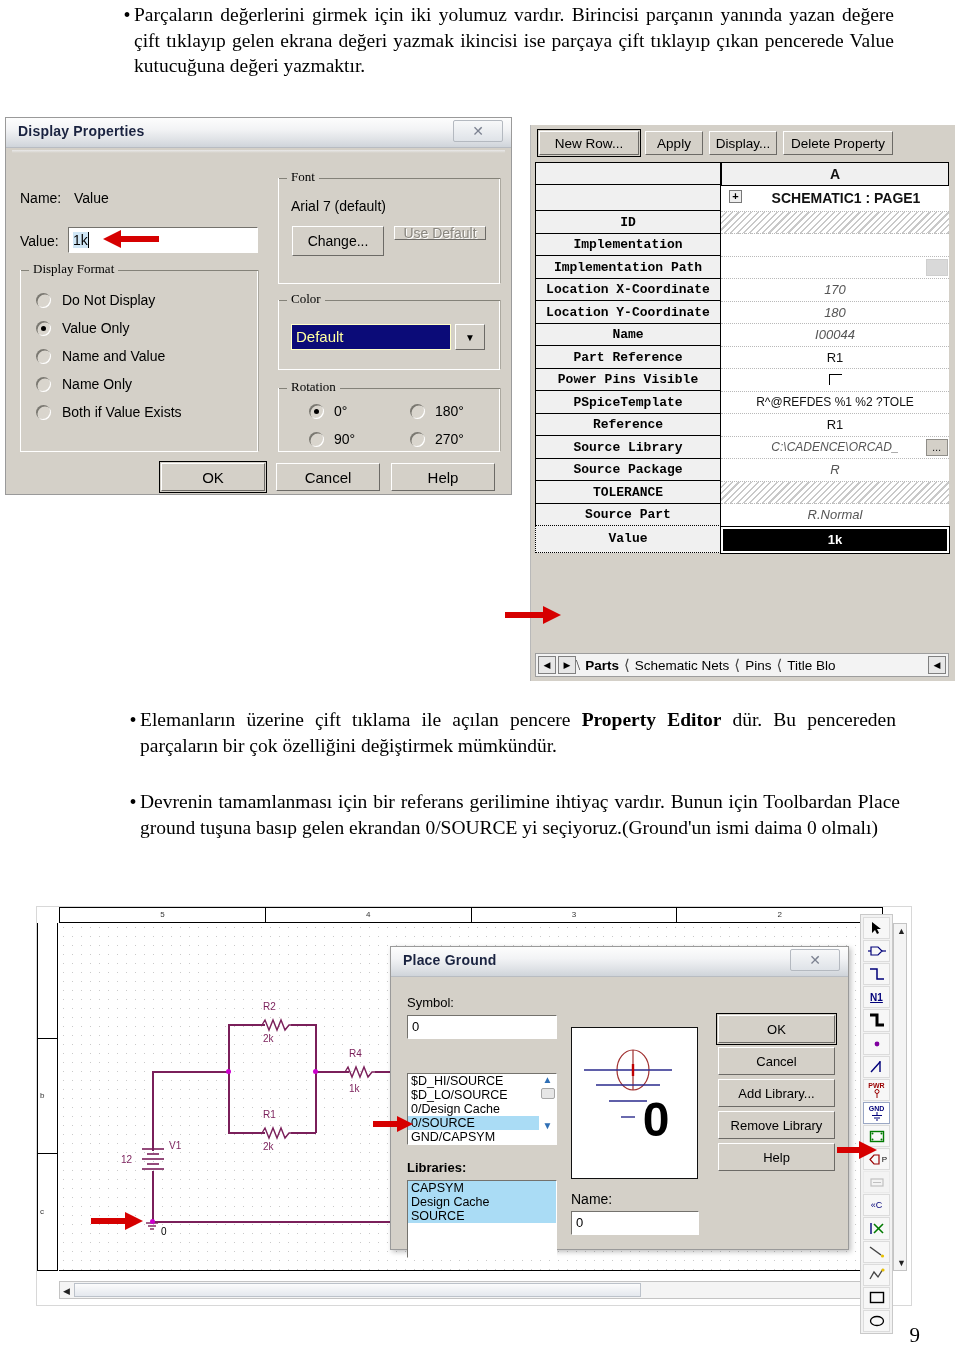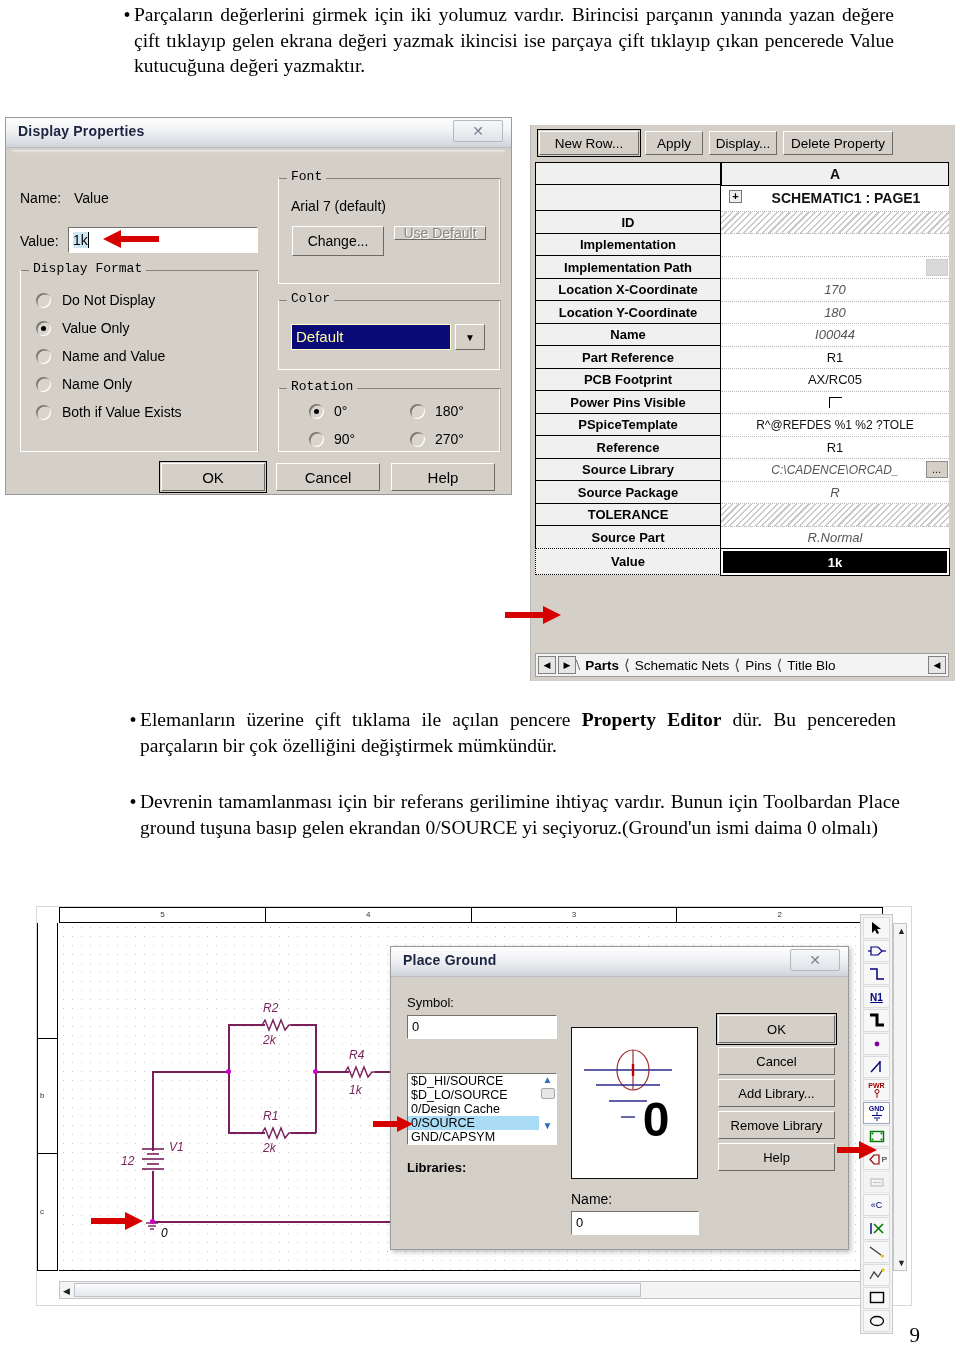--- a/index.html
+++ b/index.html
@@ -75,21 +75,21 @@
   }
 
   .group-box { position:absolute; border:1.5px solid #ffffff; }
   .group-box::before {
     content:""; position:absolute; inset:-1.5px;
     border:1.5px solid #848279; z-index:0;
     clip-path: inset(0 0 1.5px 1.5px);
   }
   .group-label {
     position:absolute; top:-10px; left:8px; background:#d4d0c8;
-    padding:0 4px; font-family:Liberation Mono, monospace;
+    padding:0 4px; font-family:Liberation Serif, serif;
     font-size:13px; color:#000; z-index:2;
   }
 
   .radio {
     position:absolute; width:15px; height:15px; border-radius:50%;
     background:#d9d5cd;
     box-shadow: inset 1.5px 1.5px 0 #7a7871, inset -1px -1px 0 #ffffff;
   }
   .radio.on::after {
     content:""; position:absolute; left:4.5px; top:4.5px;
@@ -128,21 +128,21 @@
   #pe-toolbar .w-btn { height:24px; font-size:13.5px; }
 
   #pe-grid { position:absolute; left:4px; top:38px; right:6px; top:38px; }
   .pe-row { display:flex; height:22.5px; }
   .pe-name {
     width:186px; flex:0 0 186px;
     background:#f0f0f0;
     border:1.2px solid #000;
     border-right:1.6px solid #000;
     margin-top:-1.2px;
-    font-family:Liberation Sans, sans-serif;
+    font-family:Liberation Mono, monospace;
     font-size:13px; font-weight:bold; color:#000;
     display:flex; align-items:center; justify-content:center;
     white-space:nowrap; overflow:hidden;
   }
   .pe-val {
     flex:1; background:#ffffff;
     border-bottom:1px dotted #b9b9b9;
     font-family:"Liberation Sans",sans-serif;
     font-size:13px; color:#111;
     display:flex; align-items:center; justify-content:center;
@@ -234,21 +234,21 @@
   }
   .wire { position:absolute; background:#7a1f5a; }
   .wire.h { height:1.6px; }
   .wire.v { width:1.6px; }
   .junction {
     position:absolute; width:5px; height:5px; border-radius:50%;
     background:#cc00cc;
   }
   .part-label {
     position:absolute; font-family:"Liberation Sans",sans-serif;
-    font-size:12px; color:#7a1f5a; white-space:nowrap;font-style:italic;
+    font-size:10px; color:#7a1f5a; white-space:nowrap;
   }
 
   #vscroll {
     position:absolute; right:4px; top:16px; width:14px; bottom:34px;
     background:#f4f4f4; border:1px solid #c4c4c4;
   }
   #hscroll {
     position:absolute; left:22px; right:28px; bottom:6px; height:18px;
     background:#f4f4f4; border:1px solid #c4c4c4;
   }
@@ -454,24 +454,20 @@
       <div class="pe-name">Location Y-Coordinate</div>
       <div class="pe-val italic">180</div>
     </div>
     <div class="pe-row">
       <div class="pe-name">Name</div>
       <div class="pe-val italic">I00044</div>
     </div>
     <div class="pe-row">
       <div class="pe-name">Part Reference</div>
       <div class="pe-val">R1</div>
-    </div>
-    <div class="pe-row">
-      <div class="pe-name">PCB Footprint</div>
-      <div class="pe-val">AX/RC05</div>
     </div>
     <div class="pe-row">
       <div class="pe-name">Power Pins Visible</div>
       <div class="pe-val">
         <span class="pe-check"></span>
       </div>
     </div>
     <div class="pe-row">
       <div class="pe-name">PSpiceTemplate</div>
       <div class="pe-val" style="font-size:12px;">R^@REFDES %1 %2 ?TOLE</div>
@@ -766,20 +762,25 @@
         <div class="lb-arrow" style="bottom:12px;">▼</div>
       </div>
     </div>
 
     <svg class="red-arrow" style="left:-18px; top:136px;" width="42" height="22" viewBox="0 0 42 22">
       <path d="M0 11 L28 11" stroke="#d60000" stroke-width="6" fill="none"></path>
       <path d="M40 11 L24 3 L24 19 Z" fill="#d60000"></path>
     </svg>
 
     <div class="pg-label" style="left:16px; top:183px;font-weight:bold;">Libraries:</div>
+    <div id="pg-libs">
+      <div class="li sel">CAPSYM</div>
+      <div class="li sel">Design Cache</div>
+      <div class="li sel">SOURCE</div>
+    </div>
 
     <div id="pg-preview">
       <svg width="124" height="149" viewBox="0 0 124 149">
         <ellipse cx="61" cy="42" rx="16" ry="20" fill="none" stroke="#a03030" stroke-width="1.2"></ellipse>
         <line x1="61" y1="22" x2="61" y2="62" stroke="#a03030" stroke-width="1.2"></line>
         <line x1="12" y1="42" x2="100" y2="42" stroke="#2a2a8c" stroke-width="1.4"></line>
         <line x1="61" y1="36" x2="61" y2="48" stroke="#c00000" stroke-width="2.4"></line>
         <line x1="24" y1="57" x2="88" y2="57" stroke="#2a2a8c" stroke-width="1.4"></line>
         <line x1="37" y1="73" x2="75" y2="73" stroke="#2a2a8c" stroke-width="1.4"></line>
         <line x1="49" y1="89" x2="63" y2="89" stroke="#2a2a8c" stroke-width="1.4"></line>

